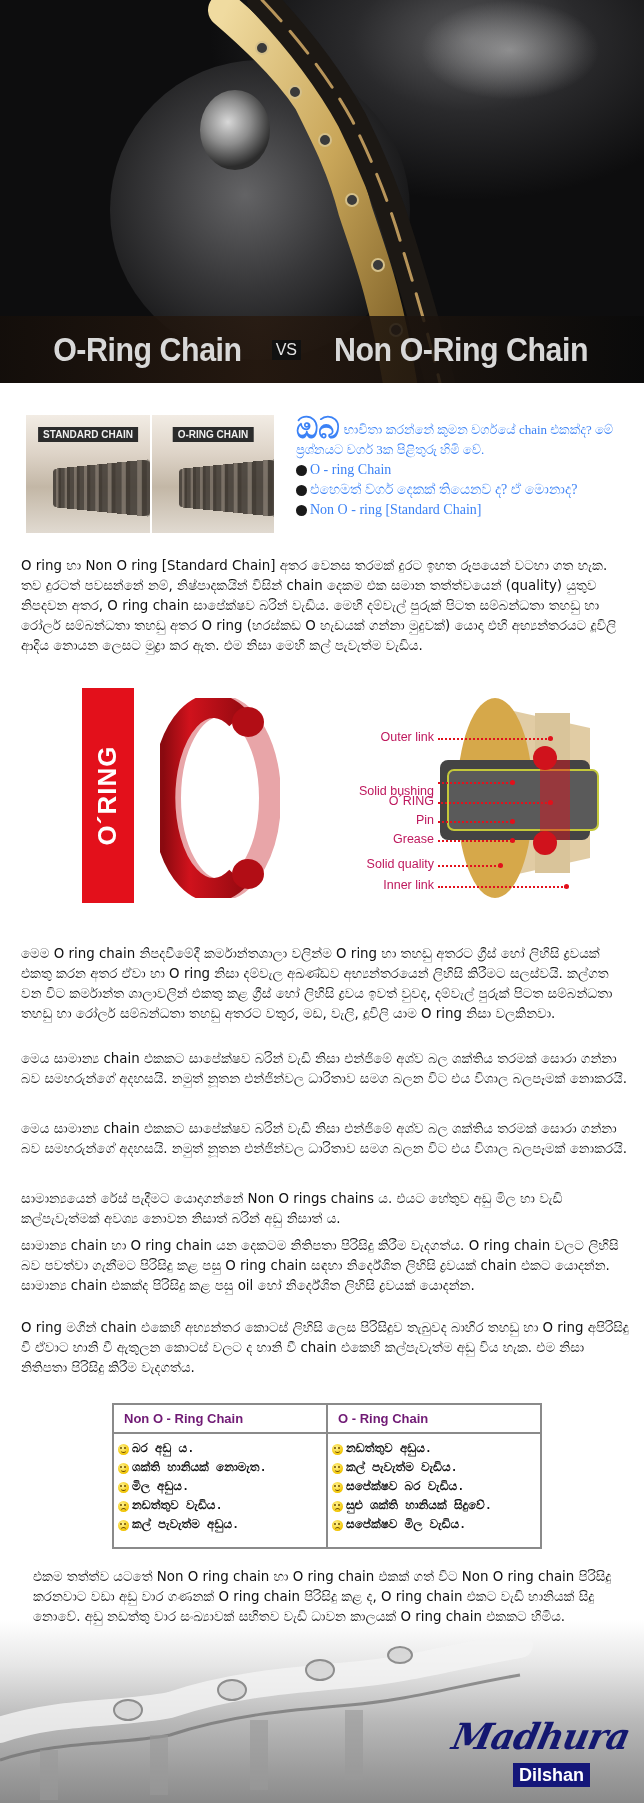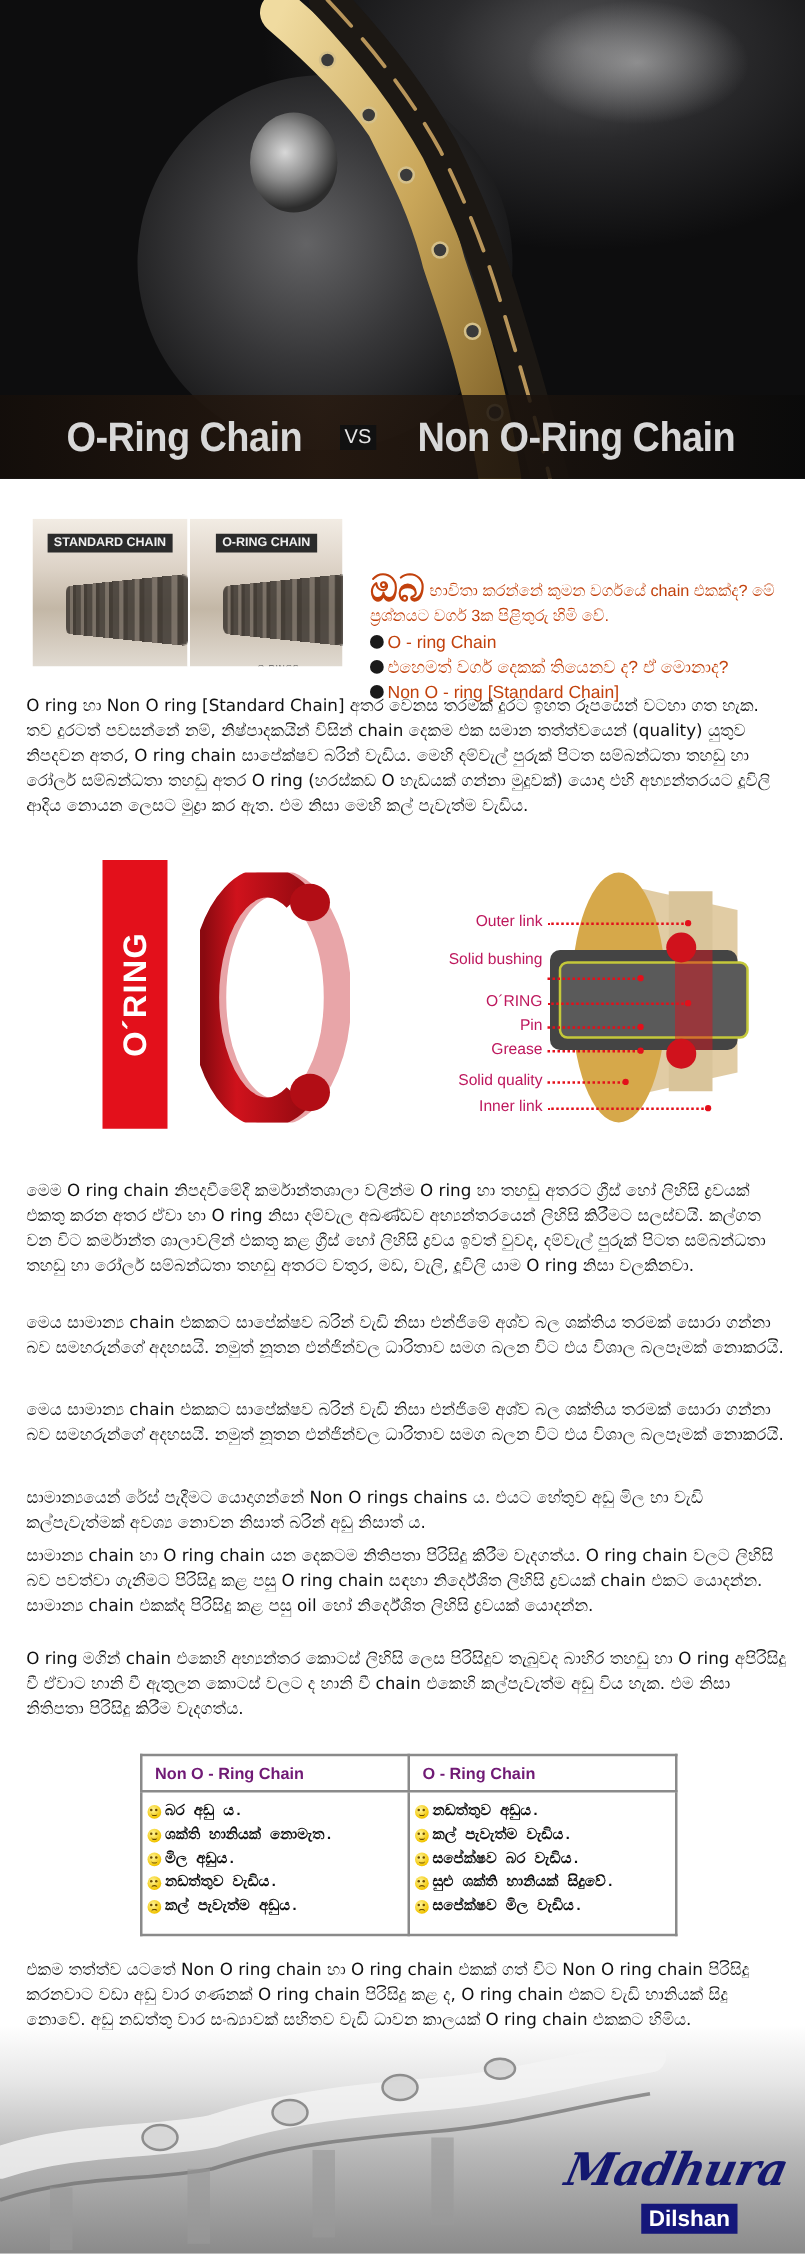--- a/index.html
+++ b/index.html
@@ -32,21 +32,21 @@
     background: linear-gradient(180deg, #f2ece4 0%, #ddd3c7 30%, #c3b7a6 55%, #e9e4dd 100%); overflow: hidden; }
   .chain-photo .rollers { position: absolute; left: 8px; top: 50px; width: 116px; height: 46px;
     background: repeating-linear-gradient(90deg, #3a342e 0 6px, #6b6258 6px 10px, #2b2520 10px 14px);
     transform: perspective(160px) rotateY(-35deg); opacity: .85; border-radius: 6px; }
   .chain-photo .label { position: absolute; top: 12px; left: 50%; transform: translateX(-50%);
     background: #2b2b2b; color: #f1f1f1; font-size: 10px; font-weight: bold; padding: 2px 5px; white-space: nowrap; }
   .chain-photo .sub { position: absolute; top: 124px; left: 58%; transform: translate(-50%,-100%);
     color: #555; font-size: 7px; letter-spacing: .5px; }
   .chain-photo + .chain-photo { border-left: 2px solid #fff; }
 
-  .intro-text { position: absolute; left: 296px; top: 418px; width: 340px; font-family: Liberation Sans, sans-serif; font-size: 13px; line-height: 20px; color: #c2410c; margin-top: 44px; }
+  .intro-text { position: absolute; left: 296px; top: 418px; width: 340px; font-family: Liberation Serif, serif; font-size: 13px; line-height: 20px; color: #3b82f6; }
   .intro-text .big { font-size: 30px; font-weight: bold; vertical-align: -4px; margin-right: 4px; }
   .intro-text ul { list-style: none; margin-left: 0; }
   .intro-text li { display: flex; align-items: center; gap: 3px; font-size: 14px; line-height: 20px; }
   .bullet { width: 11px; height: 11px; border-radius: 50%; background: #1a1a1a; display: inline-block; flex: none; }
 
   
   .para { position: absolute; left: 21px; width: 608px; font-family: "DejaVu Sans", sans-serif;
     font-size: 13.4px; line-height: 20px; color: #111; text-align: left; }
 
   
@@ -175,21 +175,21 @@
     <ellipse cx="55" cy="110" rx="38" ry="100" fill="#d6a84a"></ellipse>
     <rect x="95" y="25" width="35" height="160" fill="#d9c49a"></rect>
     <rect x="0" y="72" width="150" height="80" rx="8" fill="#444"></rect>
     <rect x="8" y="82" width="150" height="60" rx="6" fill="#5a5a5a" stroke="#c4c83a" stroke-width="2"></rect>
     <rect x="100" y="72" width="30" height="80" fill="#e3101b" opacity=".45"></rect>
     <circle cx="105" cy="70" r="12" fill="#d0121c"></circle>
     <circle cx="105" cy="155" r="12" fill="#d0121c"></circle>
   </svg>
 
   <span class="part-label" style="left:254px;top:42px;">Outer link</span>
-  <span class="part-label" style="left:254px;top:72px;">Solid bushing</span>
+  <span class="part-label" style="left:254px;top:96px;">Solid bushing</span>
   <span class="part-label" style="left:254px;top:106px;">O´RING</span>
   <span class="part-label" style="left:254px;top:125px;">Pin</span>
   <span class="part-label" style="left:254px;top:144px;">Grease</span>
   <span class="part-label" style="left:254px;top:169px;">Solid quality</span>
   <span class="part-label" style="left:254px;top:190px;">Inner link</span>
   <div class="leader" style="left:358px;top:50px;width:112px;"></div>
   <div class="leader" style="left:358px;top:94px;width:74px;"></div>
   <div class="leader" style="left:358px;top:114px;width:112px;"></div>
   <div class="leader" style="left:358px;top:133px;width:74px;"></div>
   <div class="leader" style="left:358px;top:152px;width:74px;"></div>
@@ -276,18 +276,18 @@
       <ellipse cx="400" cy="15" rx="12" ry="8"></ellipse>
   </g>
   <g fill="#9a9a9a" opacity=".6">
     <rect x="40" y="110" width="18" height="50"></rect>
       <rect x="150" y="95" width="18" height="60"></rect>
     <rect x="250" y="80" width="18" height="70"></rect>
       <rect x="345" y="70" width="18" height="70"></rect>
   </g>
 </svg>
 
-<p class="para" style="top:1567px;">එකම තත්ත්ව යටතේ Non O ring chain හා O ring chain එකක් ගත් විට Non O ring chain පිරිසිදු කරනවාට වඩා අඩු වාර ගණනක් O ring chain පිරිසිදු කළ ද, O ring chain එකට වැඩි හානියක් සිදු නොවේ. අඩු නඩත්තු වාර සංඛ්‍යාවක් සහිතව වැඩි ධාවන කාලයක් O ring chain එකකට හිමිය.</p>
+<p class="para" style="top:1567px;margin-left:12px;">එකම තත්ත්ව යටතේ Non O ring chain හා O ring chain එකක් ගත් විට Non O ring chain පිරිසිදු කරනවාට වඩා අඩු වාර ගණනක් O ring chain පිරිසිදු කළ ද, O ring chain එකට වැඩි හානියක් සිදු නොවේ. අඩු නඩත්තු වාර සංඛ්‍යාවක් සහිතව වැඩි ධාවන කාලයක් O ring chain එකකට හිමිය.</p>
 
 <div class="sig">
   <span class="sig-script">Madhura</span>
   <span class="sig-box">Dilshan</span>
 </div>
 
 </body></html>

